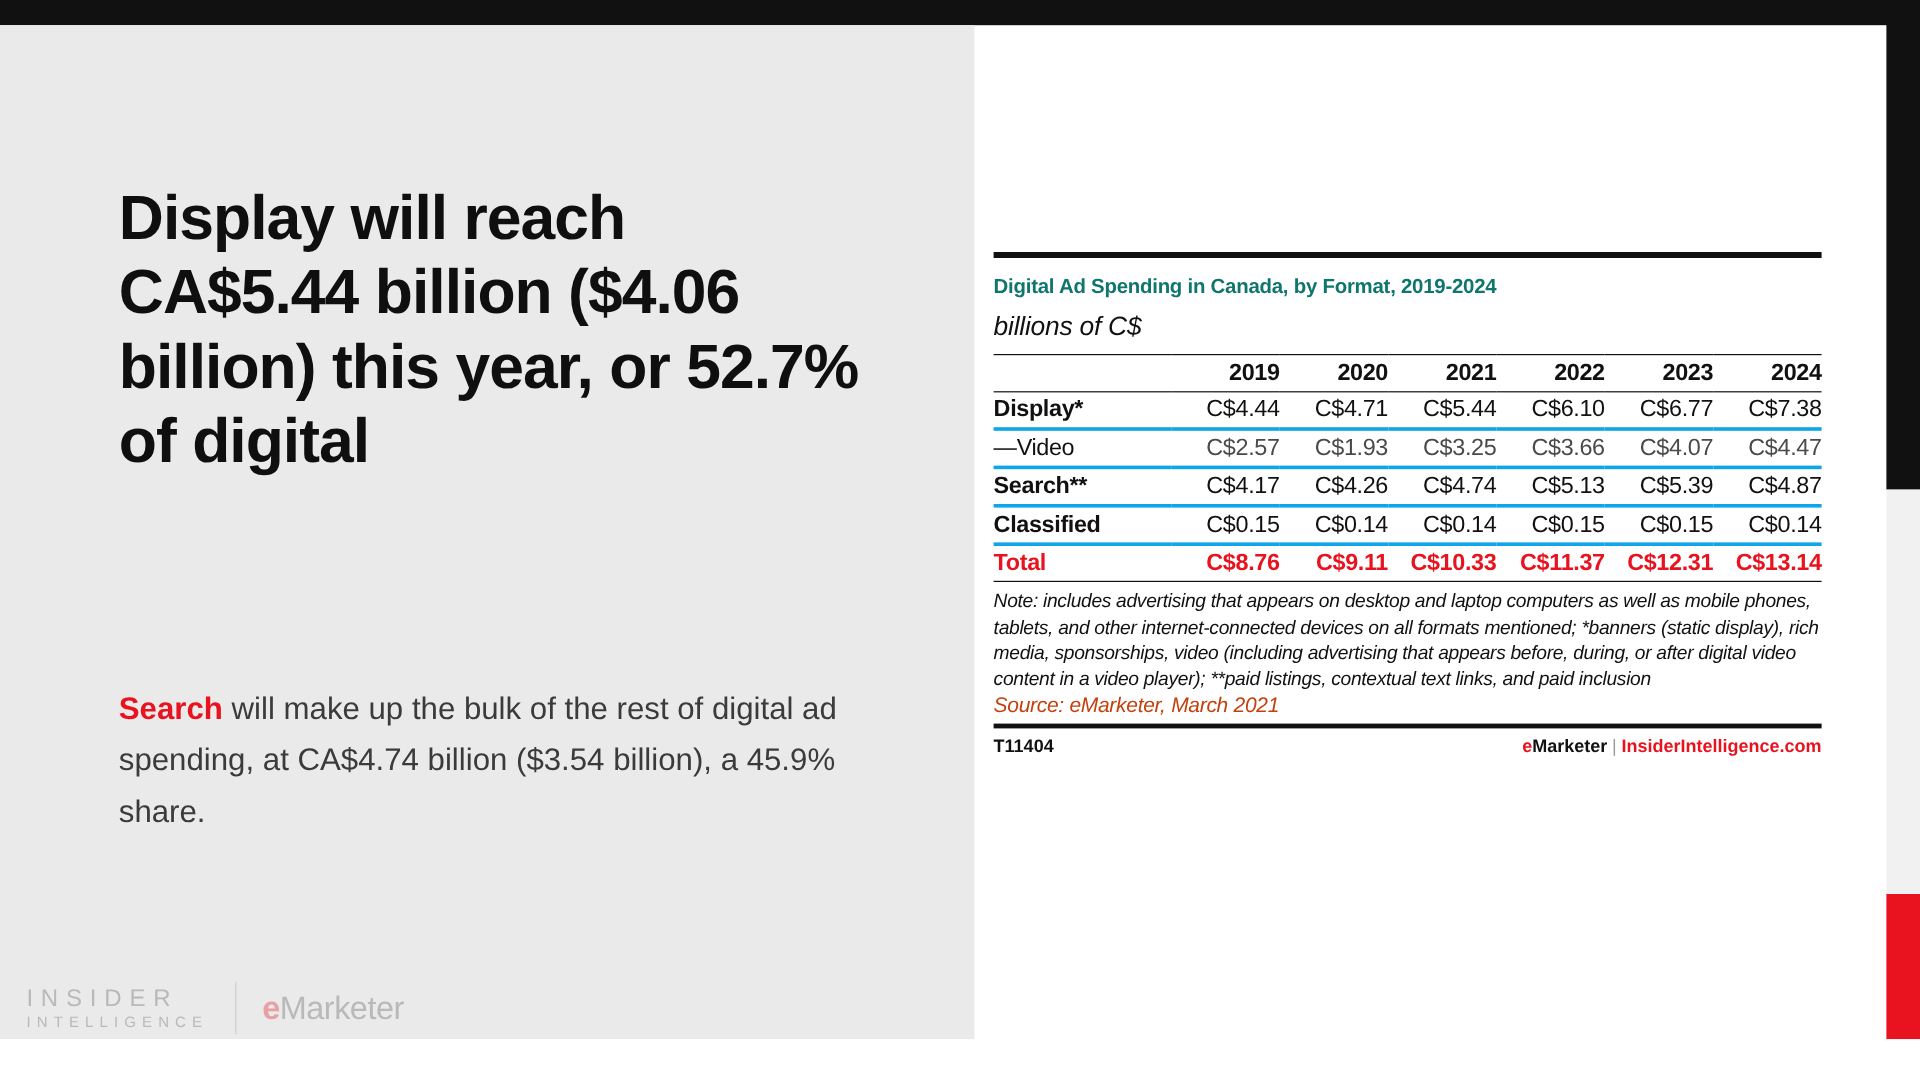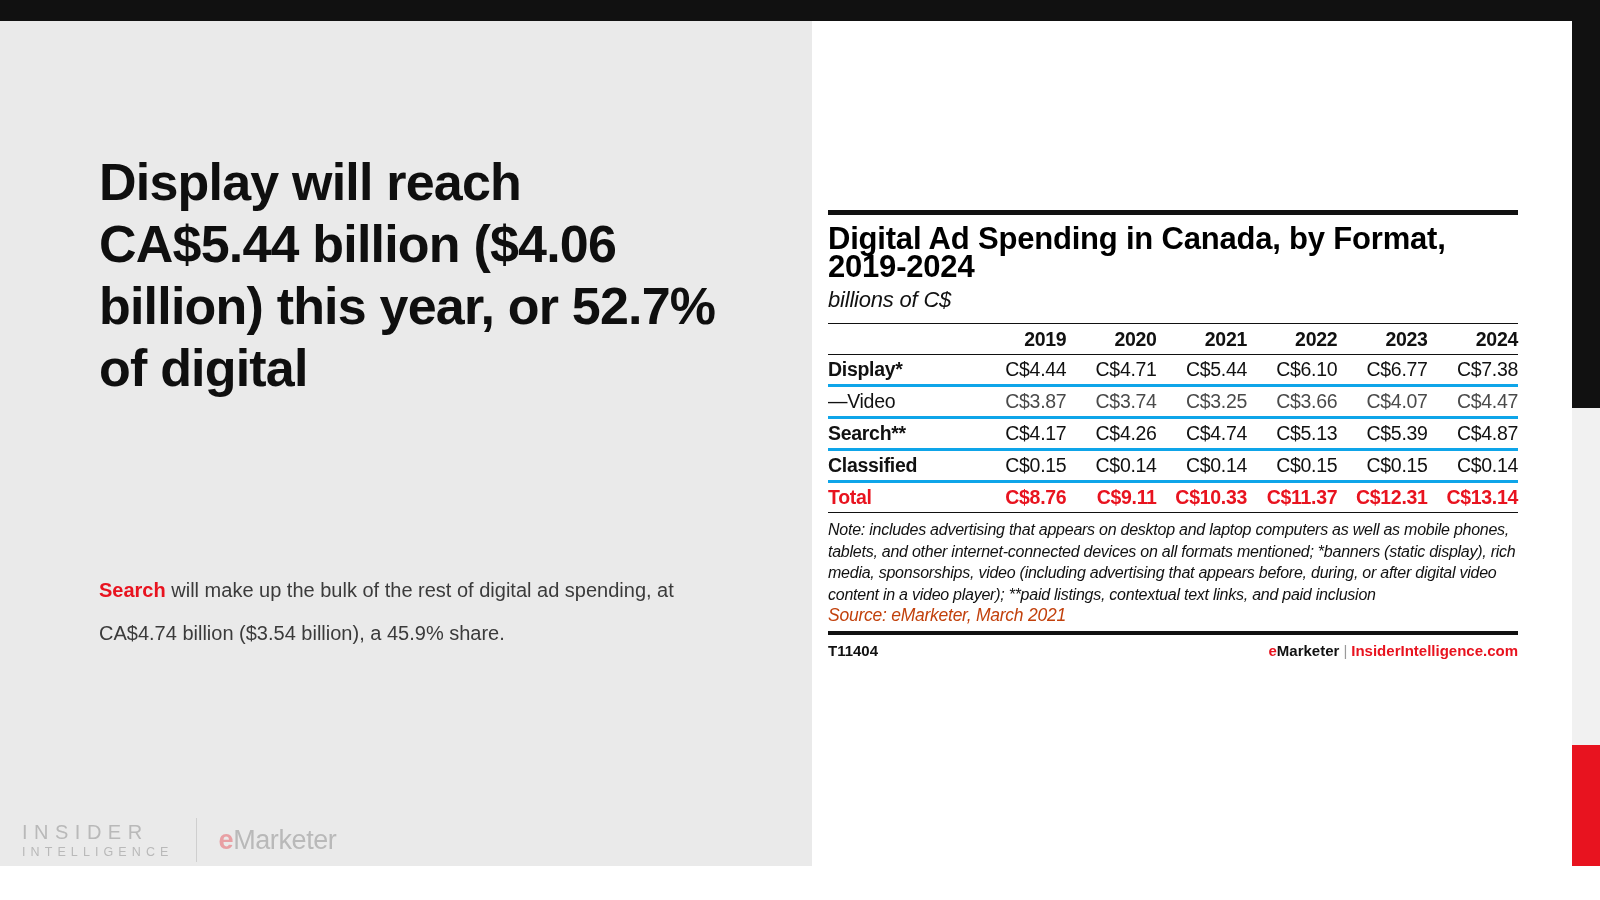--- a/index.html
+++ b/index.html
@@ -78,21 +78,21 @@
     font-weight: 700;
     color: #0f0f0f;
     letter-spacing: -0.8px;
   }
 
   .body-copy {
     position: absolute;
     left: 99px;
     top: 548px;
     width: 600px;
-    font-size: 20px;
+    font-size: 26px;
     line-height: 43px;
     color: #3b3b3b;
     font-weight: 400;
   }
   .body-copy .kw {
     color: #e8131f;
     font-weight: 700;
   }
 
   
@@ -153,24 +153,24 @@
     background: #111111;
     width: 100%;
   }
   .rule-thin {
     height: 1px;
     background: #111111;
     width: 100%;
   }
 
   .chart-title {
-    font-size: 31px;
+    font-size: 17px;
     line-height: 28px;
     font-weight: 700;
-    color: #000000;
+    color: #0f766e;
     margin-top: 10px;
     letter-spacing: -0.2px;
   }
   .chart-subtitle {
     font-size: 22px;
     line-height: 26px;
     font-style: italic;
     color: #111111;
     margin-top: 6px;
     margin-bottom: 10px;
@@ -331,22 +331,22 @@
           <td class="lbl">Display*</td>
           <td>C$4.44</td>
           <td>C$4.71</td>
           <td>C$5.44</td>
           <td>C$6.10</td>
           <td>C$6.77</td>
           <td>C$7.38</td>
         </tr>
         <tr class="sub">
           <td class="lbl">—Video</td>
-          <td>C$3.87</td>
-          <td>C$3.74</td>
+          <td>C$2.57</td>
+          <td>C$1.93</td>
           <td>C$3.25</td>
           <td>C$3.66</td>
           <td>C$4.07</td>
           <td>C$4.47</td>
         </tr>
         <tr>
           <td class="lbl">Search**</td>
           <td>C$4.17</td>
           <td>C$4.26</td>
           <td>C$4.74</td>

